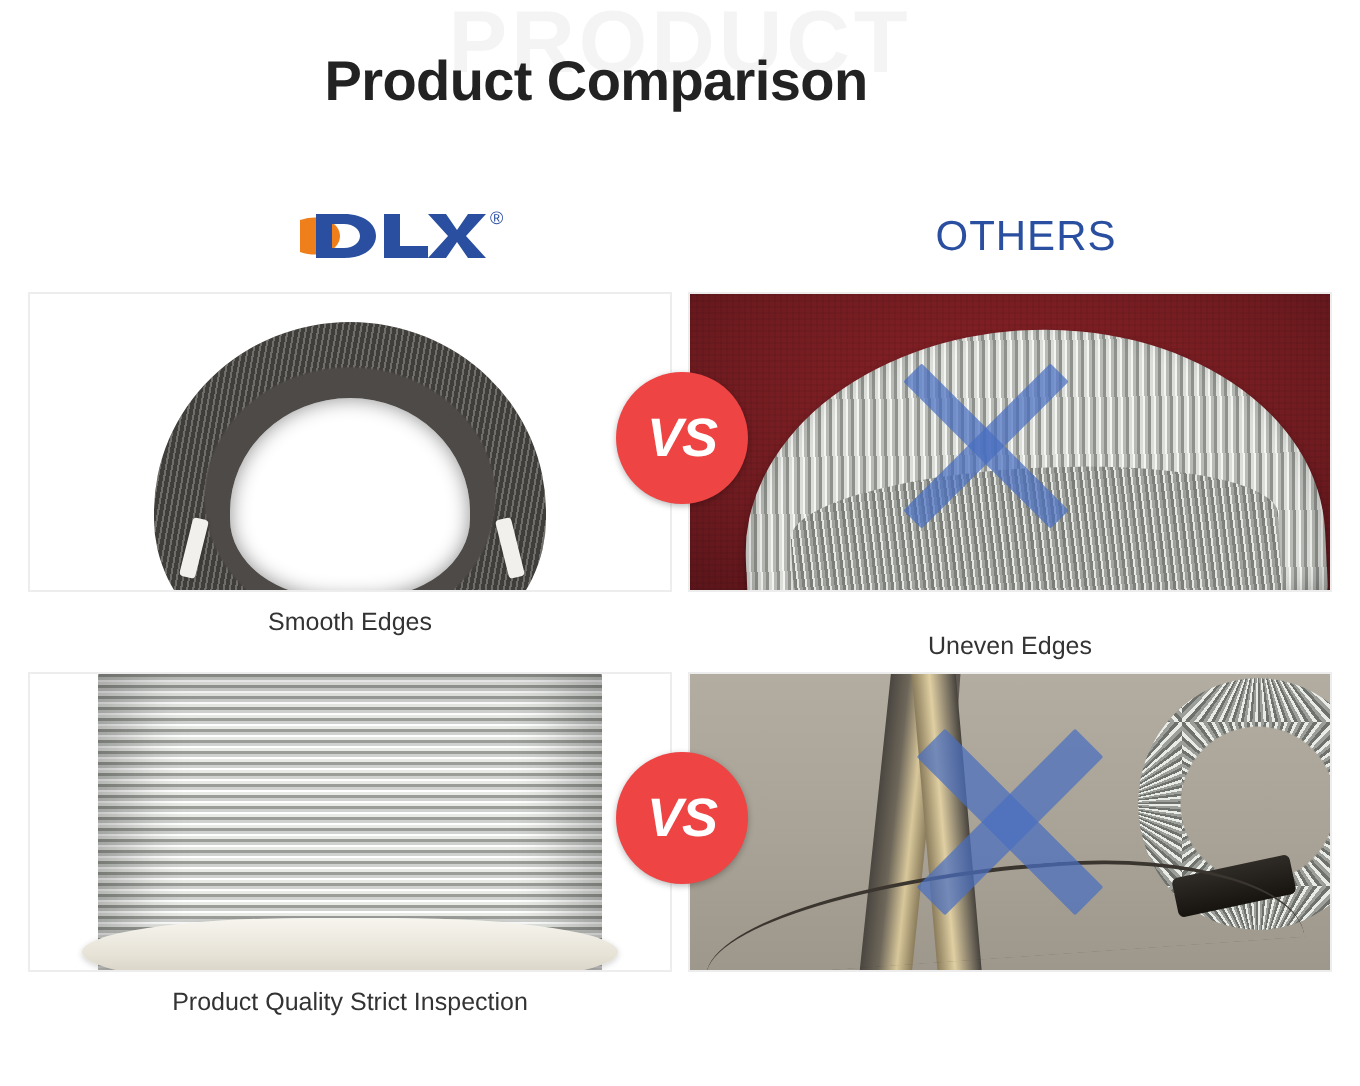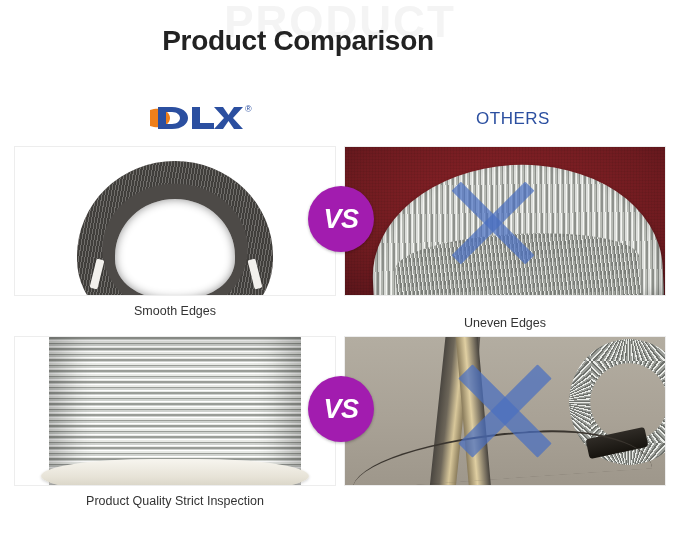--- a/index.html
+++ b/index.html
@@ -79,21 +79,21 @@
     margin-left: 1px;
     margin-top: 2px;
     line-height: 10px;
   }
   .others-label {
     position: absolute;
     left: 408px;
     top: 10px;
     width: 210px;
     text-align: center;
-    font-size: 17px;
+    font-size: 21px;
     color: #2b4fa0;
     letter-spacing: 0.5px;
     line-height: 26px;
   }
 
   
   .compare-row {
     position: relative;
     width: 680px;
     height: 190px;
@@ -124,21 +124,21 @@
   .caption.right { left: 344px; margin-top: 12px; }
 
   
   .vs-badge {
     position: absolute;
     left: 308px;
     top: 40px;
     width: 66px;
     height: 66px;
     border-radius: 50%;
-    background: #a21caf;
+    background: #ef4444;
     z-index: 6;
     box-shadow: 0 1px 3px rgba(0,0,0,0.28);
   }
   .vs-badge span {
     position: absolute;
     inset: 0;
     display: flex;
     align-items: center;
     justify-content: center;
     font-size: 27px;

